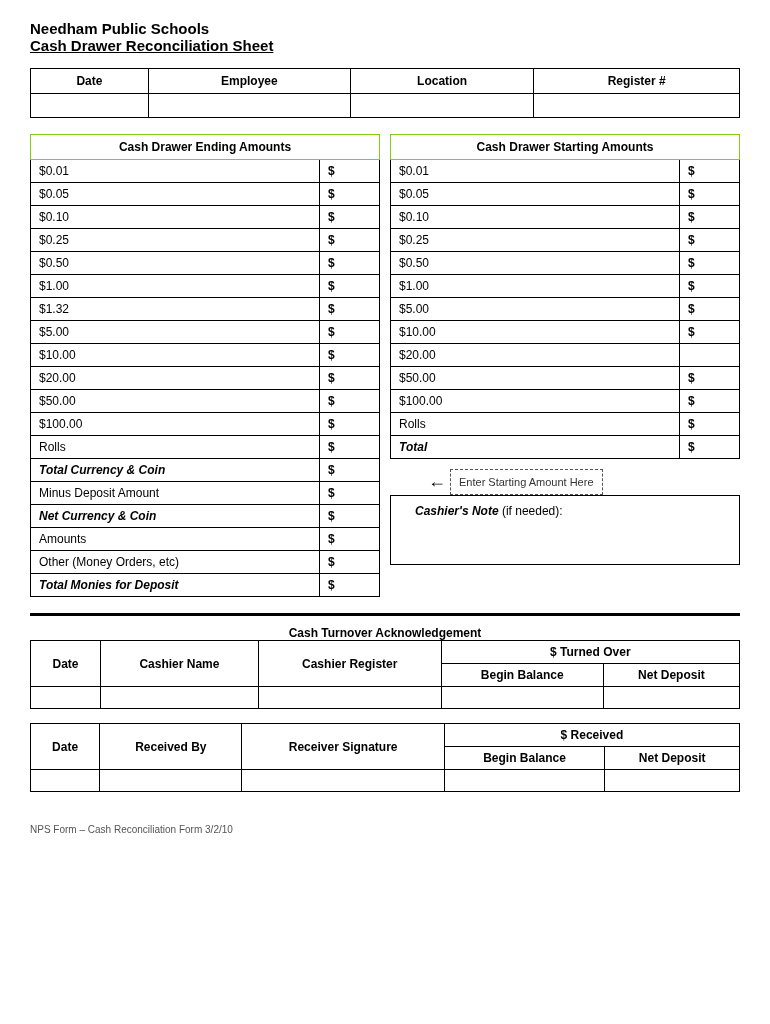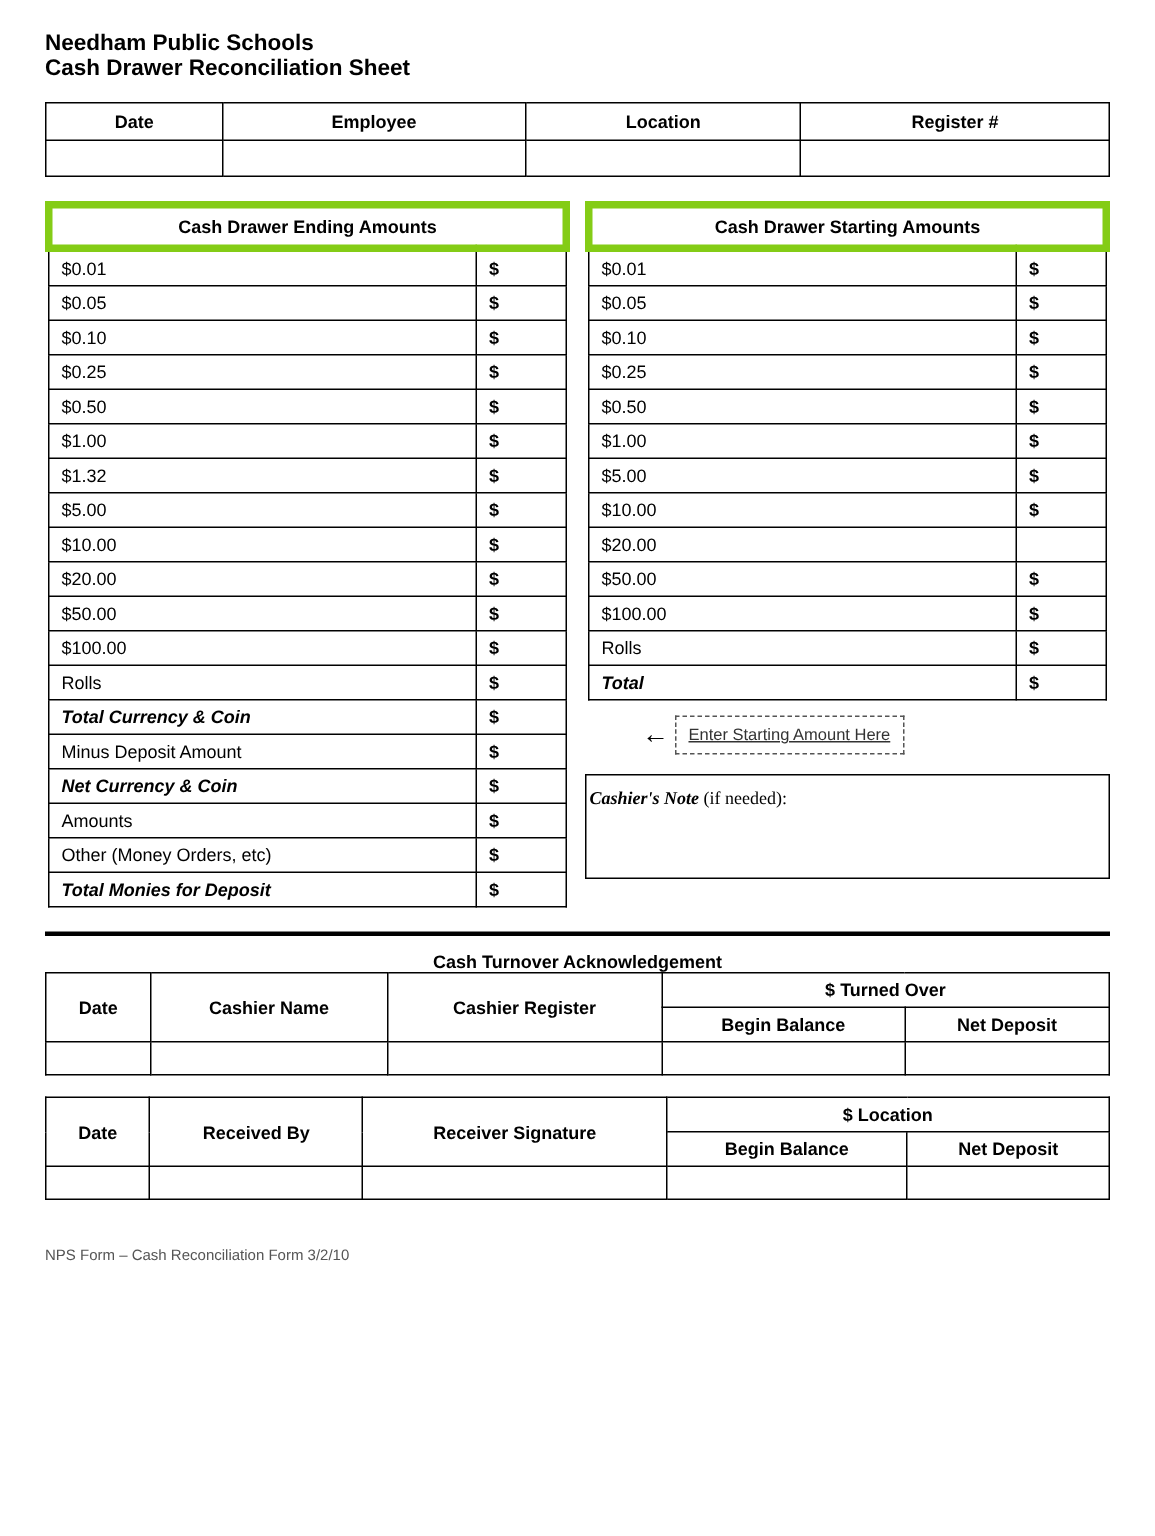--- a/index.html
+++ b/index.html
@@ -15,20 +15,21 @@
     .page-header {
       margin-bottom: 14px;
     }
     .page-header h1 {
       font-size: 15px;
       font-weight: bold;
     }
     .page-header h2 {
       font-size: 15px;
       font-weight: bold;
+      text-decoration: underline;
     }
     
     .info-table {
       width: 100%;
       border-collapse: collapse;
       margin-bottom: 16px;
     }
     .info-table th, .info-table td {
       border: 1px solid #000;
       padding: 5px 8px;
@@ -51,21 +52,21 @@
     }
     .col-right {
       flex: 1;
     }
     
     .drawer-table {
       width: 100%;
       border-collapse: collapse;
     }
     .drawer-table th {
-      border: 5px solid #84cc16;
+      border: 1px solid #84cc16;
       padding: 5px 8px;
       text-align: center;
       font-weight: bold;
       font-size: 12px;
       background: #fff;
     }
     .drawer-table td {
       border: 1px solid #000;
       padding: 4px 8px;
       font-size: 12px;
@@ -93,37 +94,35 @@
       position: relative;
     }
     .starting-amount-box {
       border: 1px dashed #555;
       padding: 6px 8px;
       display: inline-block;
       font-size: 11px;
       color: #333;
       margin-left: 60px;
       margin-top: 2px;
-      text-decoration: underline;
     }
     .arrow-left {
       display: inline-block;
       font-size: 18px;
       position: absolute;
       left: 38px;
       top: 4px;
     }
     
     .cashier-note-box {
       border: 1px solid #000;
-      padding: 8px 2px;
-      margin-top: 13px;
+      padding: 8px 24px;
+      margin-top: 0;
       min-height: 70px;
       font-size: 12px;
-      font-family: Liberation Serif, serif;
     }
     .cashier-note-label {
       font-style: italic;
       font-weight: bold;
     }
     
     .divider {
       border: none;
       border-top: 3px solid #000;
       margin: 16px 0 10px 0;
@@ -387,21 +386,21 @@
     </tr>
   </tbody>
 </table>
 
 <table class="ack-table">
   <thead>
     <tr>
       <th rowspan="2">Date</th>
       <th rowspan="2">Received By</th>
       <th rowspan="2">Receiver Signature</th>
-      <th colspan="2" class="turned-over-header">$ Location</th>
+      <th colspan="2" class="turned-over-header">$ Received</th>
     </tr>
     <tr>
       <th>Begin Balance</th>
       <th>Net Deposit</th>
     </tr>
   </thead>
   <tbody>
     <tr>
       <td></td>
       <td></td>

